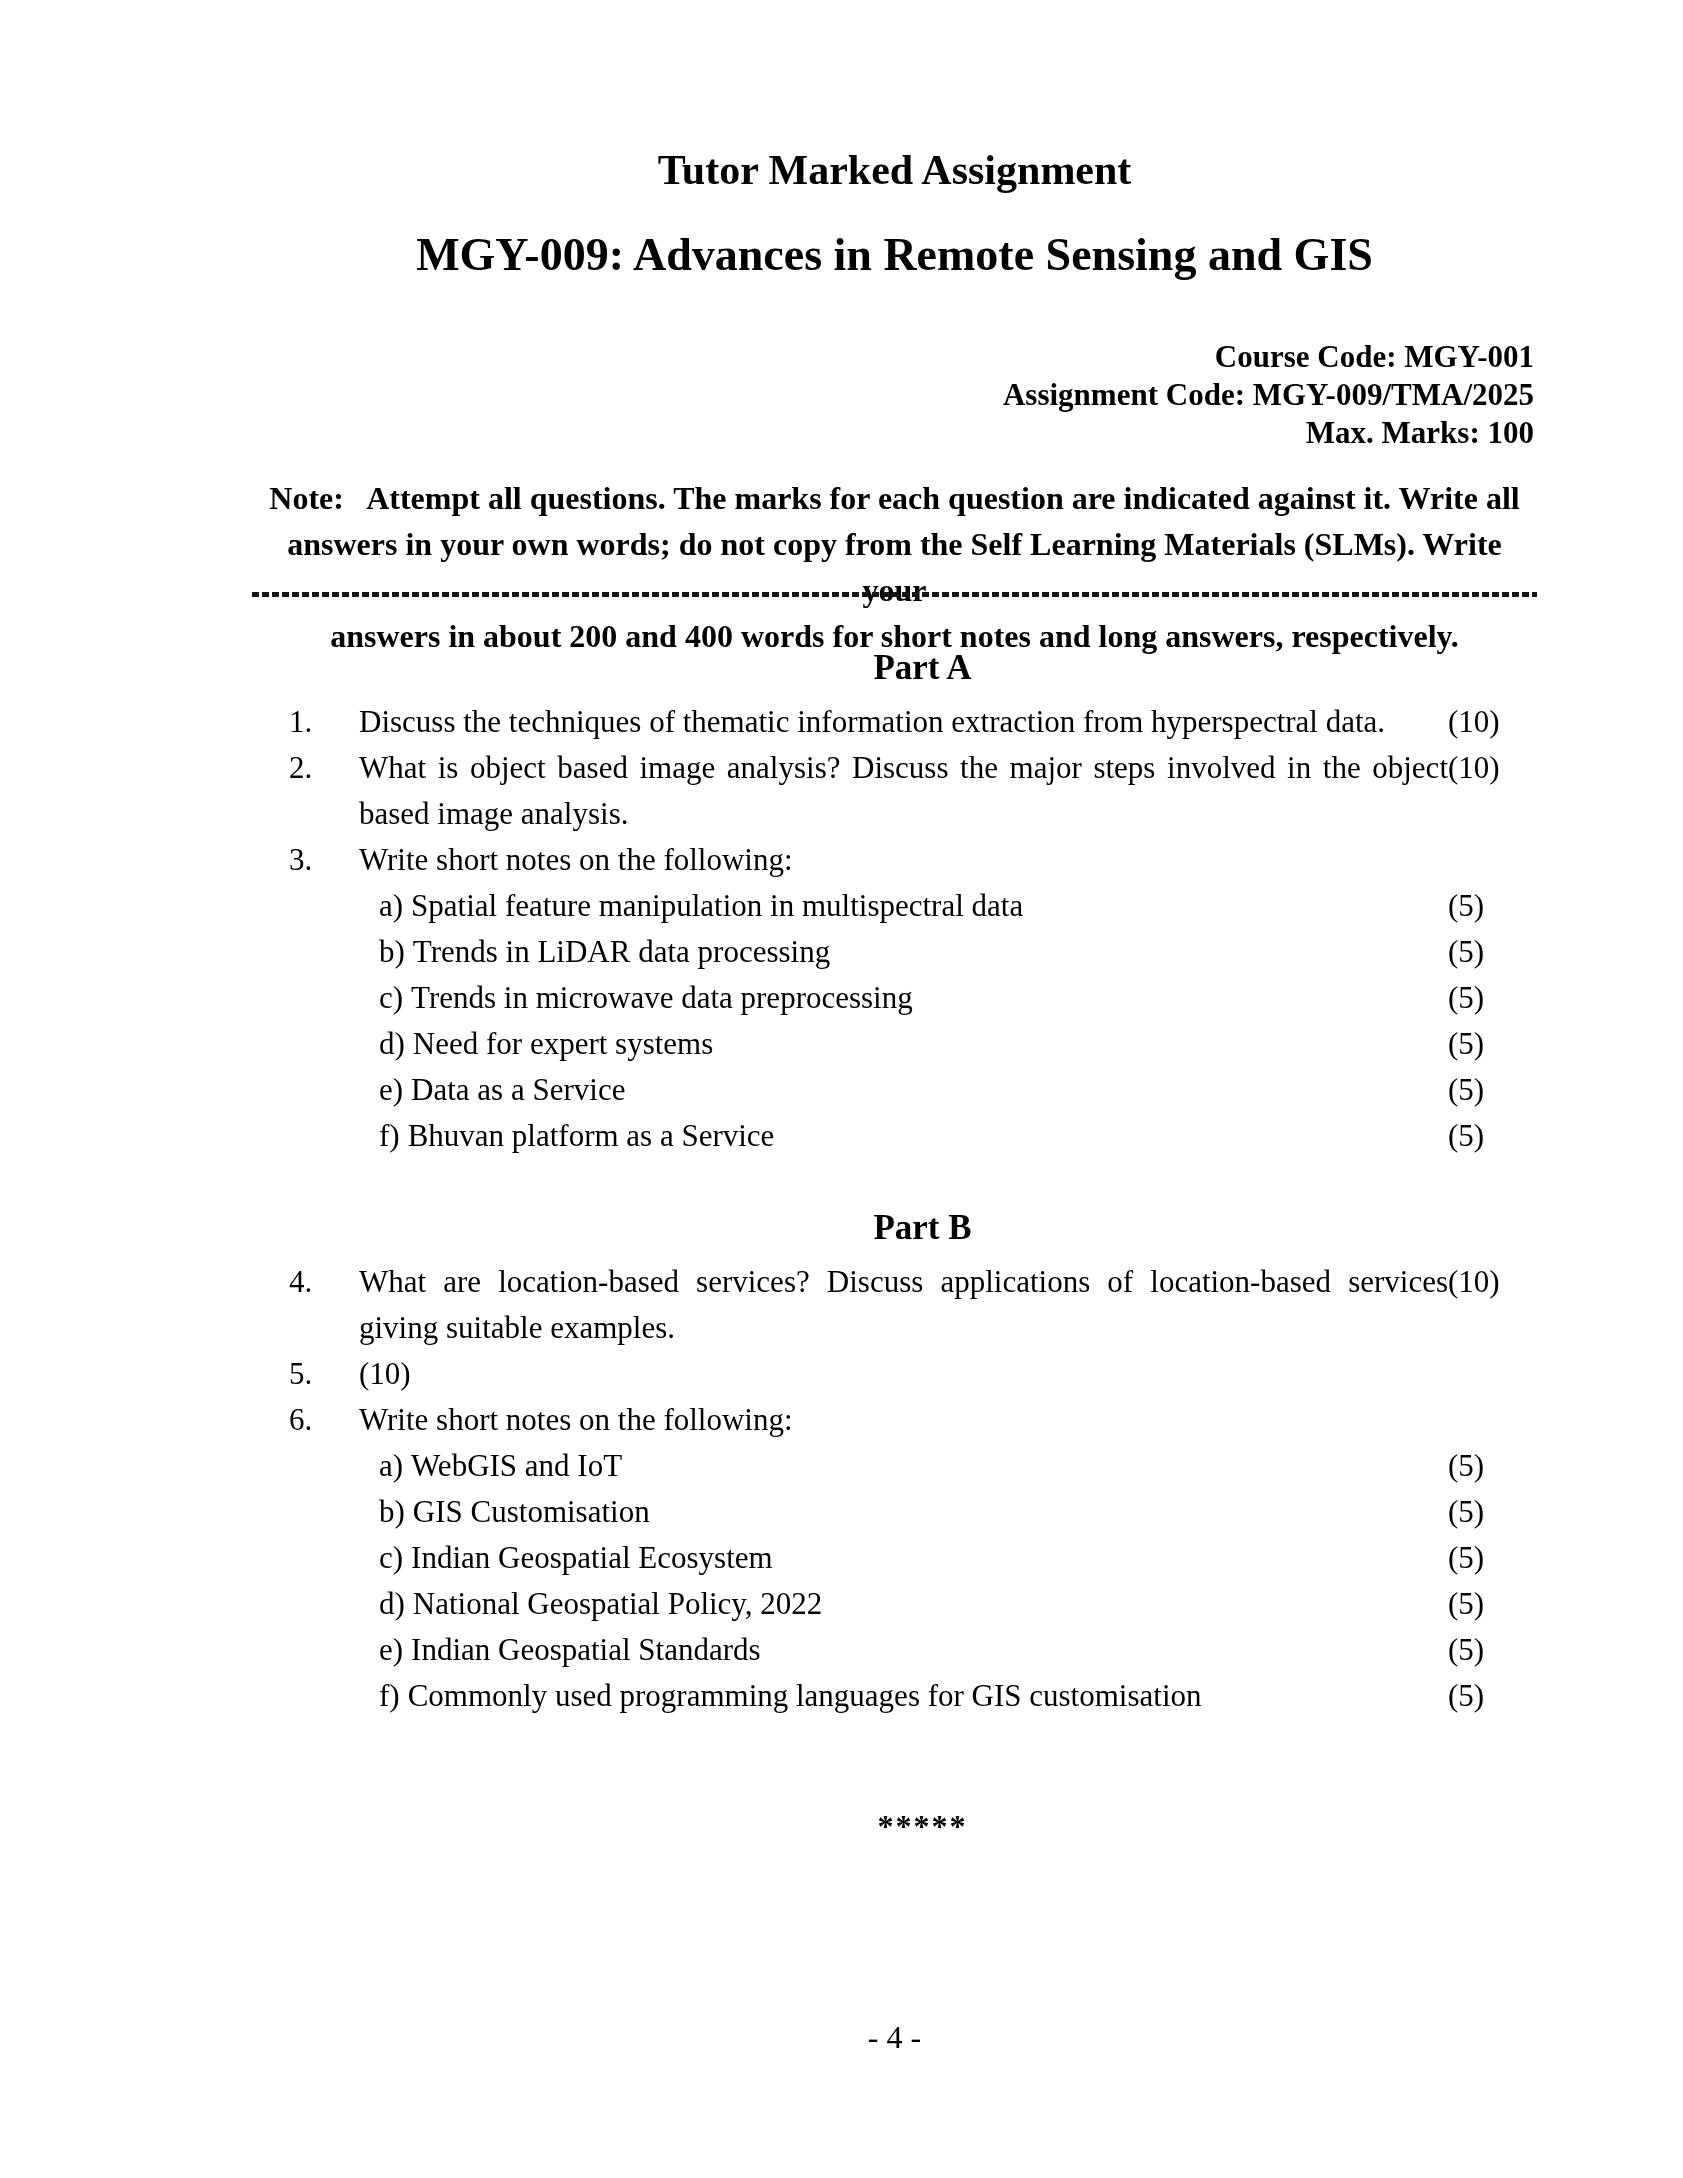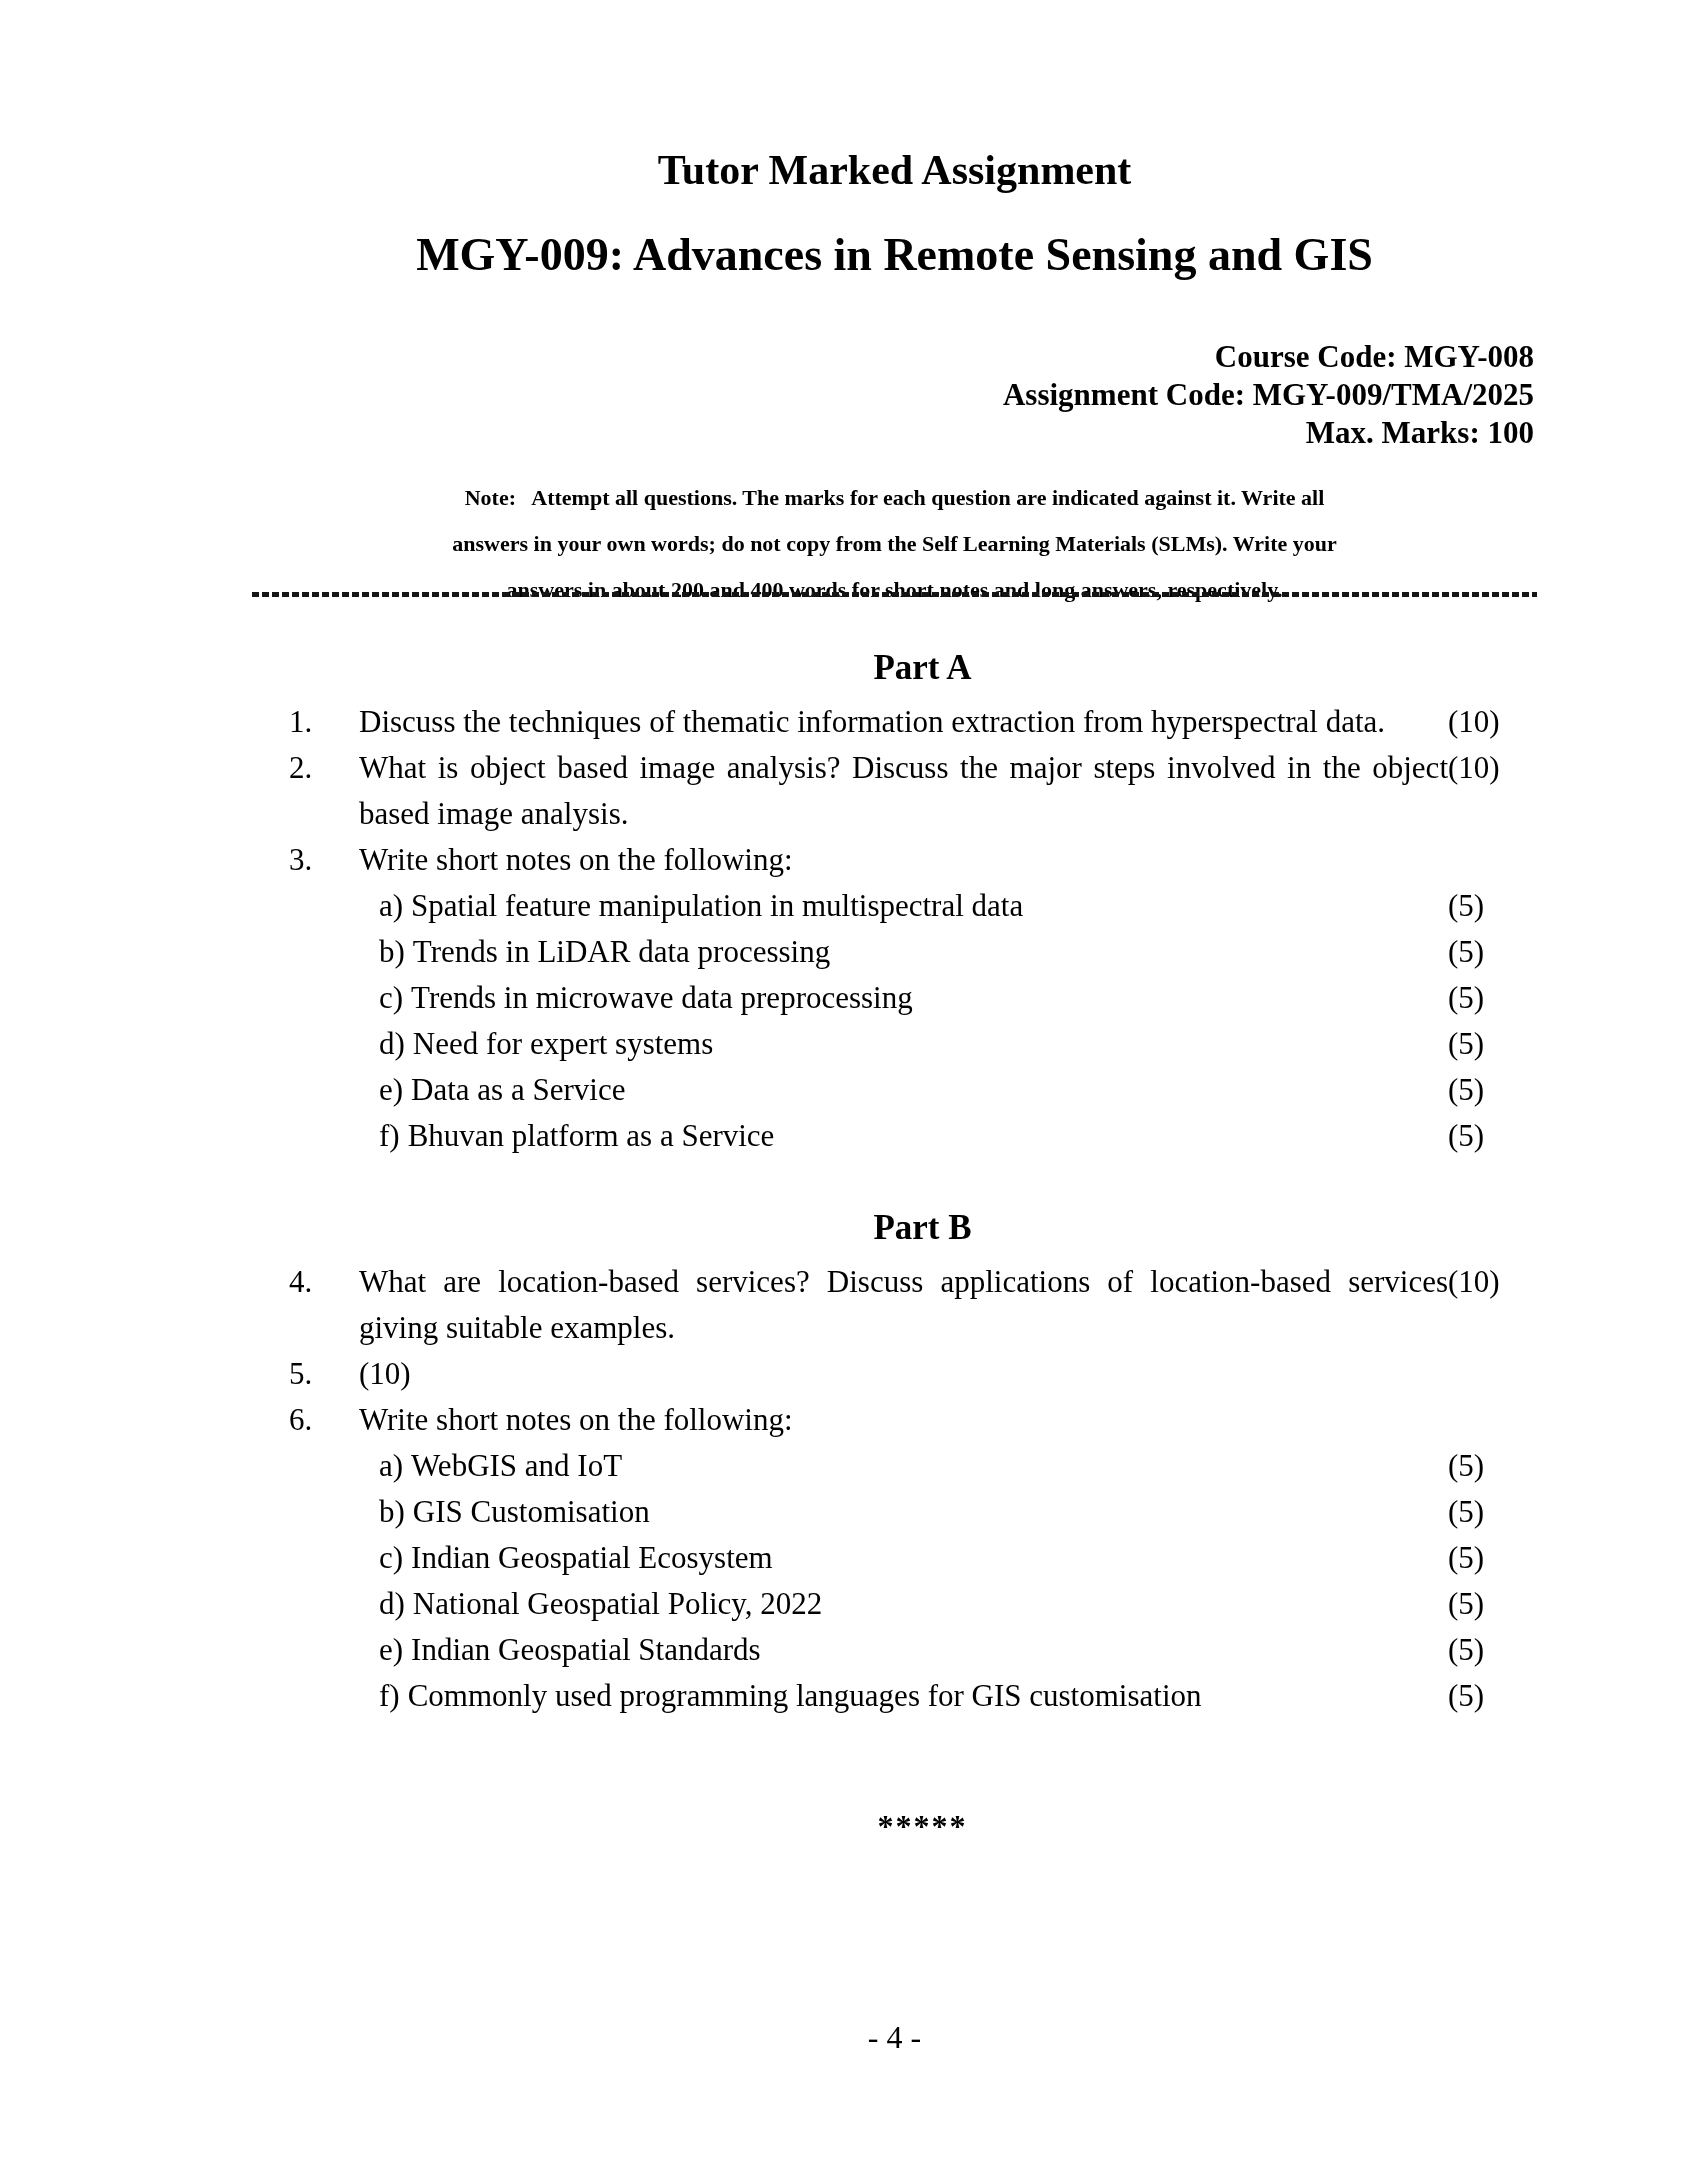--- a/index.html
+++ b/index.html
@@ -10,21 +10,21 @@
   }
   .content-center{position:absolute;left:255px;width:1279px;text-align:center;}
   .doc-title{top:145px;font-size:42px;font-weight:bold;line-height:50px;}
   .doc-subtitle{top:228px;font-size:46px;font-weight:bold;line-height:54px;}
   .codes{
     position:absolute;top:338px;right:149px;text-align:right;
     font-size:31px;font-weight:bold;line-height:38px;
   }
   .note{
     position:absolute;top:475px;left:255px;width:1279px;text-align:center;
-    font-size:22px;font-weight:bold;line-height:46px;
+    font-size:32px;font-weight:bold;line-height:46px;
   }
   .dashline{
     position:absolute;top:592px;left:252px;width:1285px;height:5px;
     background:repeating-linear-gradient(to right,#151515 0px,#151515 7px,rgba(0,0,0,0) 7px,rgba(0,0,0,0) 10px);
   }
   .qa{
     position:absolute;top:645px;left:255px;width:1279px;
     font-size:31px;line-height:46px;margin-left:28px;
   }
   .section-heading{
@@ -45,21 +45,21 @@
 </style>
 </head>
 <body>
 
 <div class="page">
 
   <div class="content-center doc-title">Tutor Marked Assignment</div>
   <div class="content-center doc-subtitle">MGY-009: Advances in Remote Sensing and GIS</div>
 
   <div class="codes">
-    <div>Course Code: MGY-008</div>
+    <div>Course Code: MGY-001</div>
     <div>Assignment Code: MGY-009/TMA/2025</div>
     <div>Max. Marks: 100</div>
   </div>
 
   <div class="note">
     <div>Note:&nbsp;&nbsp; Attempt all questions. The marks for each question are indicated against it. Write all</div>
     <div>answers in your own words; do not copy from the Self Learning Materials (SLMs). Write your</div>
     <div>answers in about 200 and 400 words for short notes and long answers, respectively.</div>
   </div>
 

